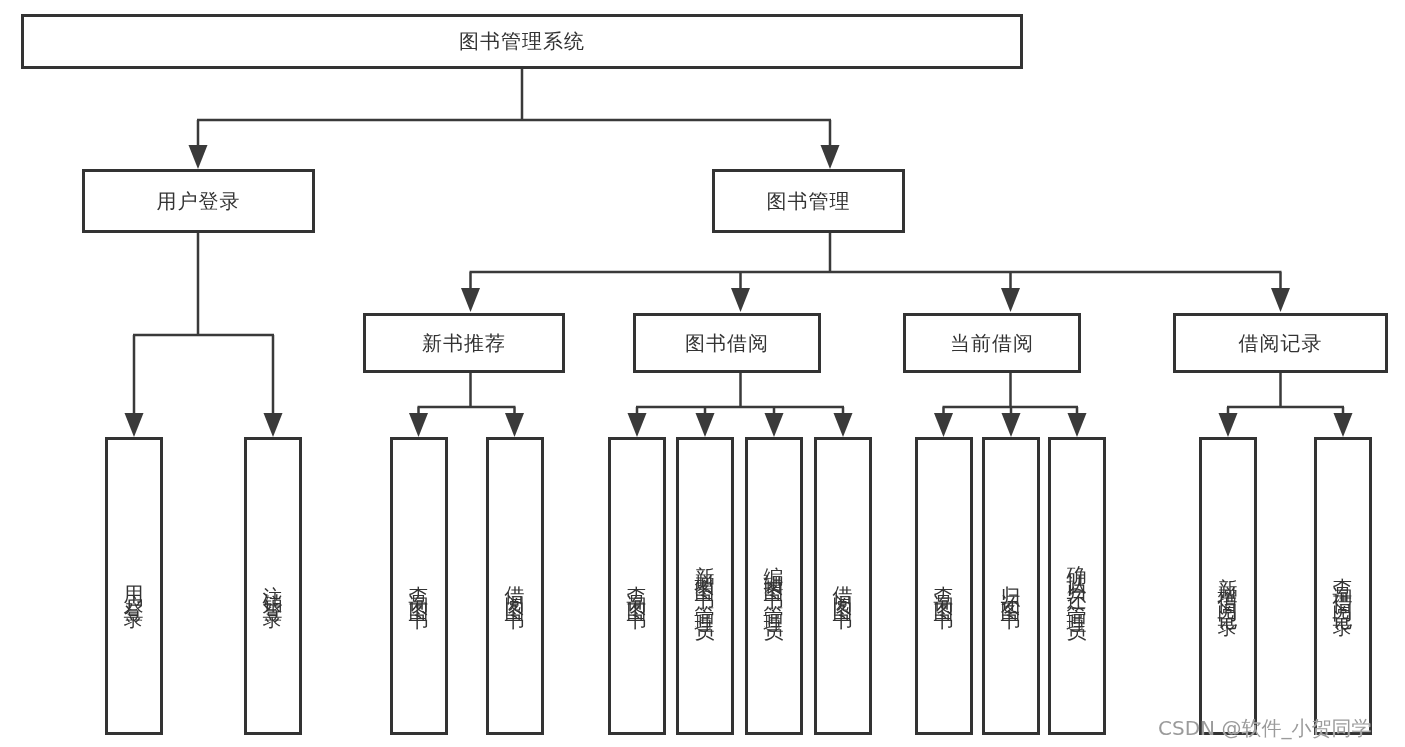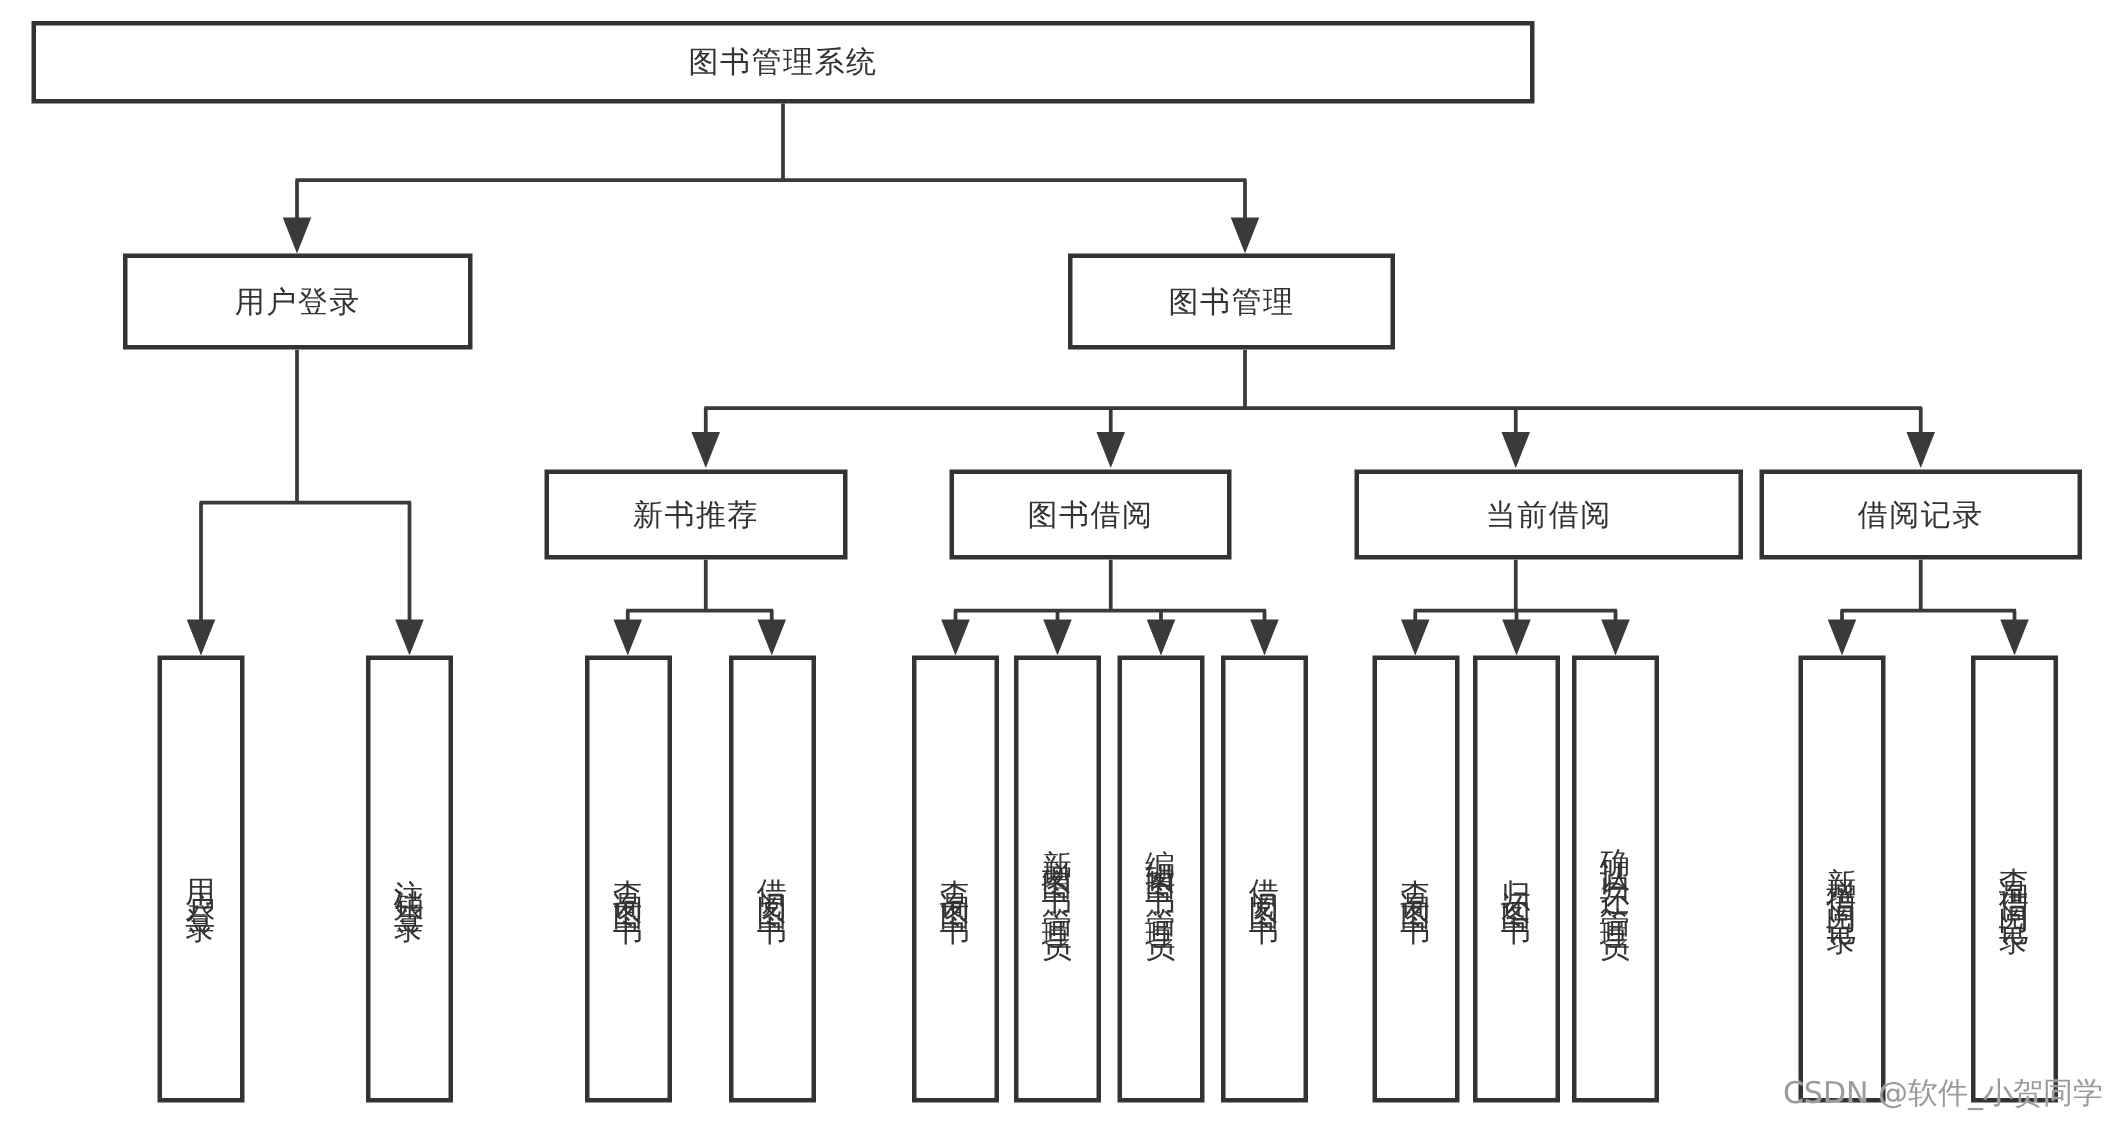--- a/index.html
+++ b/index.html
@@ -30,21 +30,21 @@
     writing-mode:vertical-rl;
     text-orientation:mixed;
     font-size:20px;
     letter-spacing:8px;
     line-height:1;
   }
   .watermark{
     position:absolute;
     left:1158px;top:715px;
     width:244px;
-    text-align:right;
+    text-align:left;
     font-size:20px;
     color:#9b9b9b;
     white-space:nowrap;
     text-shadow:0 0 1px #ffffff;
   }
 </style>
 </head>
 <body>
 
 <div class="canvas">
@@ -89,31 +89,31 @@
     </g>
   </svg>
 
   <div class="node node-h" style="left:21px;top:14px;width:1002px;height:55px;">
     <span>图书管理系统</span>
   </div>
 
   <div class="node node-h" style="left:82px;top:169px;width:233px;height:64px;">
     <span>用户登录</span>
   </div>
-  <div class="node node-h" style="left:712px;top:169px;width:218px;height:64px;">
+  <div class="node node-h" style="left:712px;top:169px;width:193px;height:64px;">
     <span>图书管理</span>
   </div>
 
   <div class="node node-h" style="left:363px;top:313px;width:202px;height:60px;">
     <span>新书推荐</span>
   </div>
   <div class="node node-h" style="left:633px;top:313px;width:188px;height:60px;">
     <span>图书借阅</span>
   </div>
-  <div class="node node-h" style="left:903px;top:313px;width:259px;height:60px;">
+  <div class="node node-h" style="left:903px;top:313px;width:178px;height:60px;">
     <span>当前借阅</span>
   </div>
   <div class="node node-h" style="left:1173px;top:313px;width:215px;height:60px;">
     <span>借阅记录</span>
   </div>
 
   <div class="node node-v" style="left:105px;top:437px;width:58px;height:298px;">
     <span>用户登录</span>
   </div>
   <div class="node node-v" style="left:244px;top:437px;width:58px;height:298px;">

